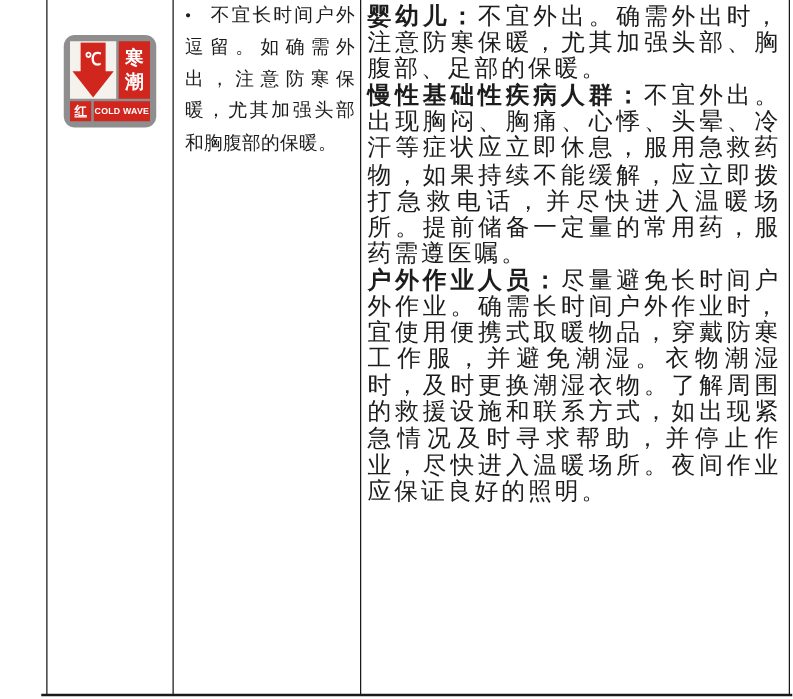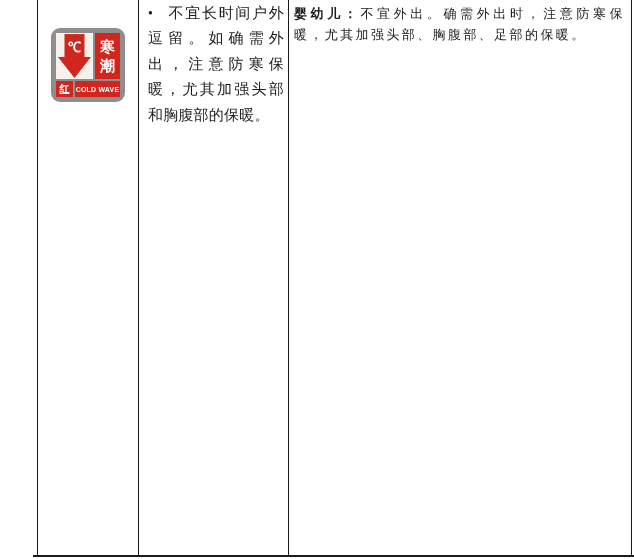--- a/index.html
+++ b/index.html
@@ -72,21 +72,21 @@
   .public-cell { padding: 1px 4px 16px 9px; }
   .public-cell p {
     font-size: 15px; line-height: 25.4px; letter-spacing: 0.2px;
     text-align: justify;
   }
   .bullet { display: inline-block; width: 19px; font-size: 14px; }
 
   
   .groups-cell { padding: 3px 6px 0 5px; }
   .groups-cell p {
-    font-size: 13px; line-height: 21.1px; letter-spacing: 2.4px;
+    font-size: 19px; line-height: 21.1px; letter-spacing: 2.4px;
     text-align: justify;
   }
   .groups-cell b { font-weight: bold; }
 </style>
 </head>
 <body>
 
 <div class="doc-table">
 
   <div class="cell icon-cell">
@@ -110,17 +110,19 @@
       </div>
     </div>
   </div>
 
   <div class="cell public-cell">
     <p><span class="bullet">•</span><span>不宜长时间户外逗留。如确需外出，注意防寒保暖，尤其加强头部和胸腹部的保暖。</span></p>
   </div>
 
   <div class="cell groups-cell">
     <p><b>婴幼儿：</b><span>不宜外出。确需外出时，注意防寒保暖，尤其加强头部、胸腹部、足部的保暖。</span></p>
+    <p><b>慢性基础性疾病人群：</b><span>不宜外出。出现胸闷、胸痛、心悸、头晕、冷汗等症状应立即休息，服用急救药物，如果持续不能缓解，应立即拨打急救电话，并尽快进入温暖场所。提前储备一定量的常用药，服药需遵医嘱。</span></p>
+    <p><b>户外作业人员：</b><span>尽量避免长时间户外作业。确需长时间户外作业时，宜使用便携式取暖物品，穿戴防寒工作服，并避免潮湿。衣物潮湿时，及时更换潮湿衣物。了解周围的救援设施和联系方式，如出现紧急情况及时寻求帮助，并停止作业，尽快进入温暖场所。夜间作业应保证良好的照明。</span></p>
   </div>
 
 </div>
 
 <div class="bottom-rule"></div>
 
 </body></html>

